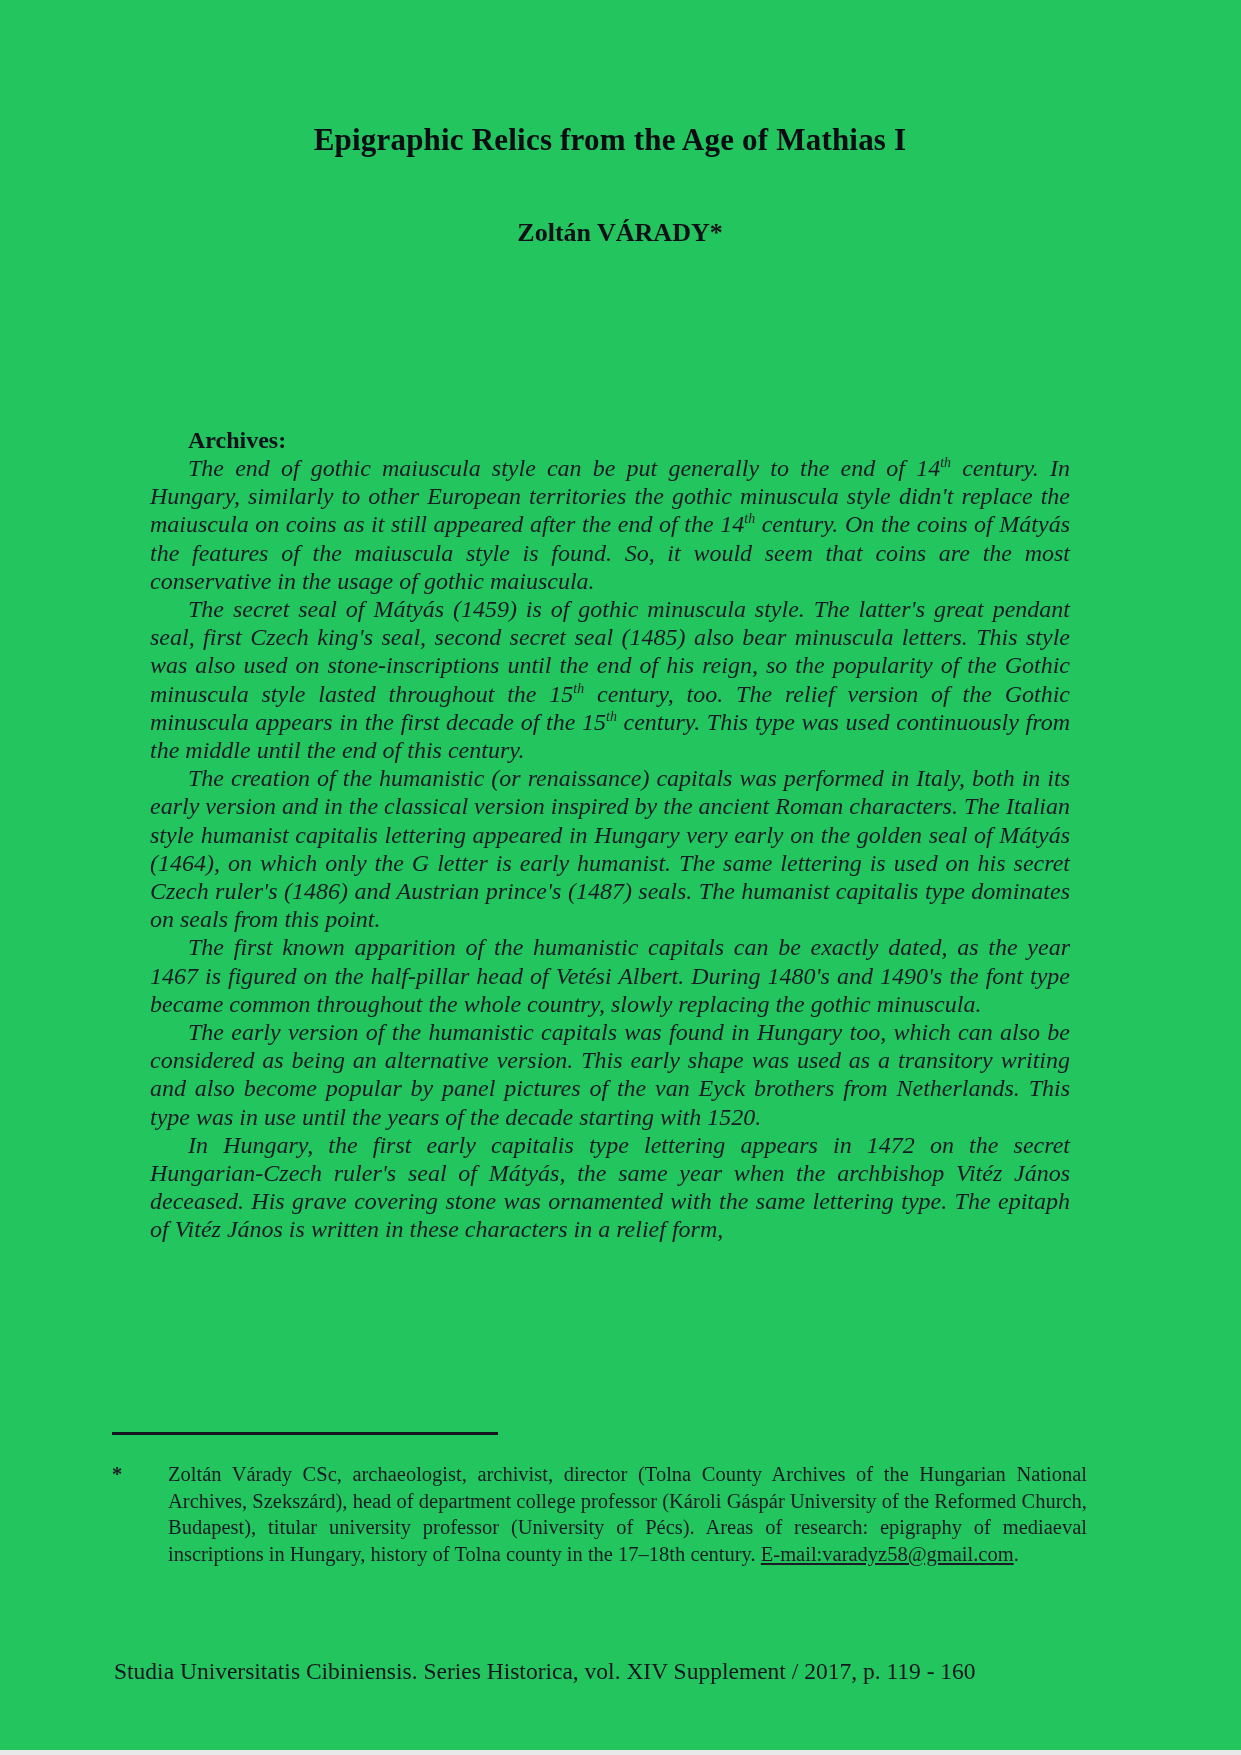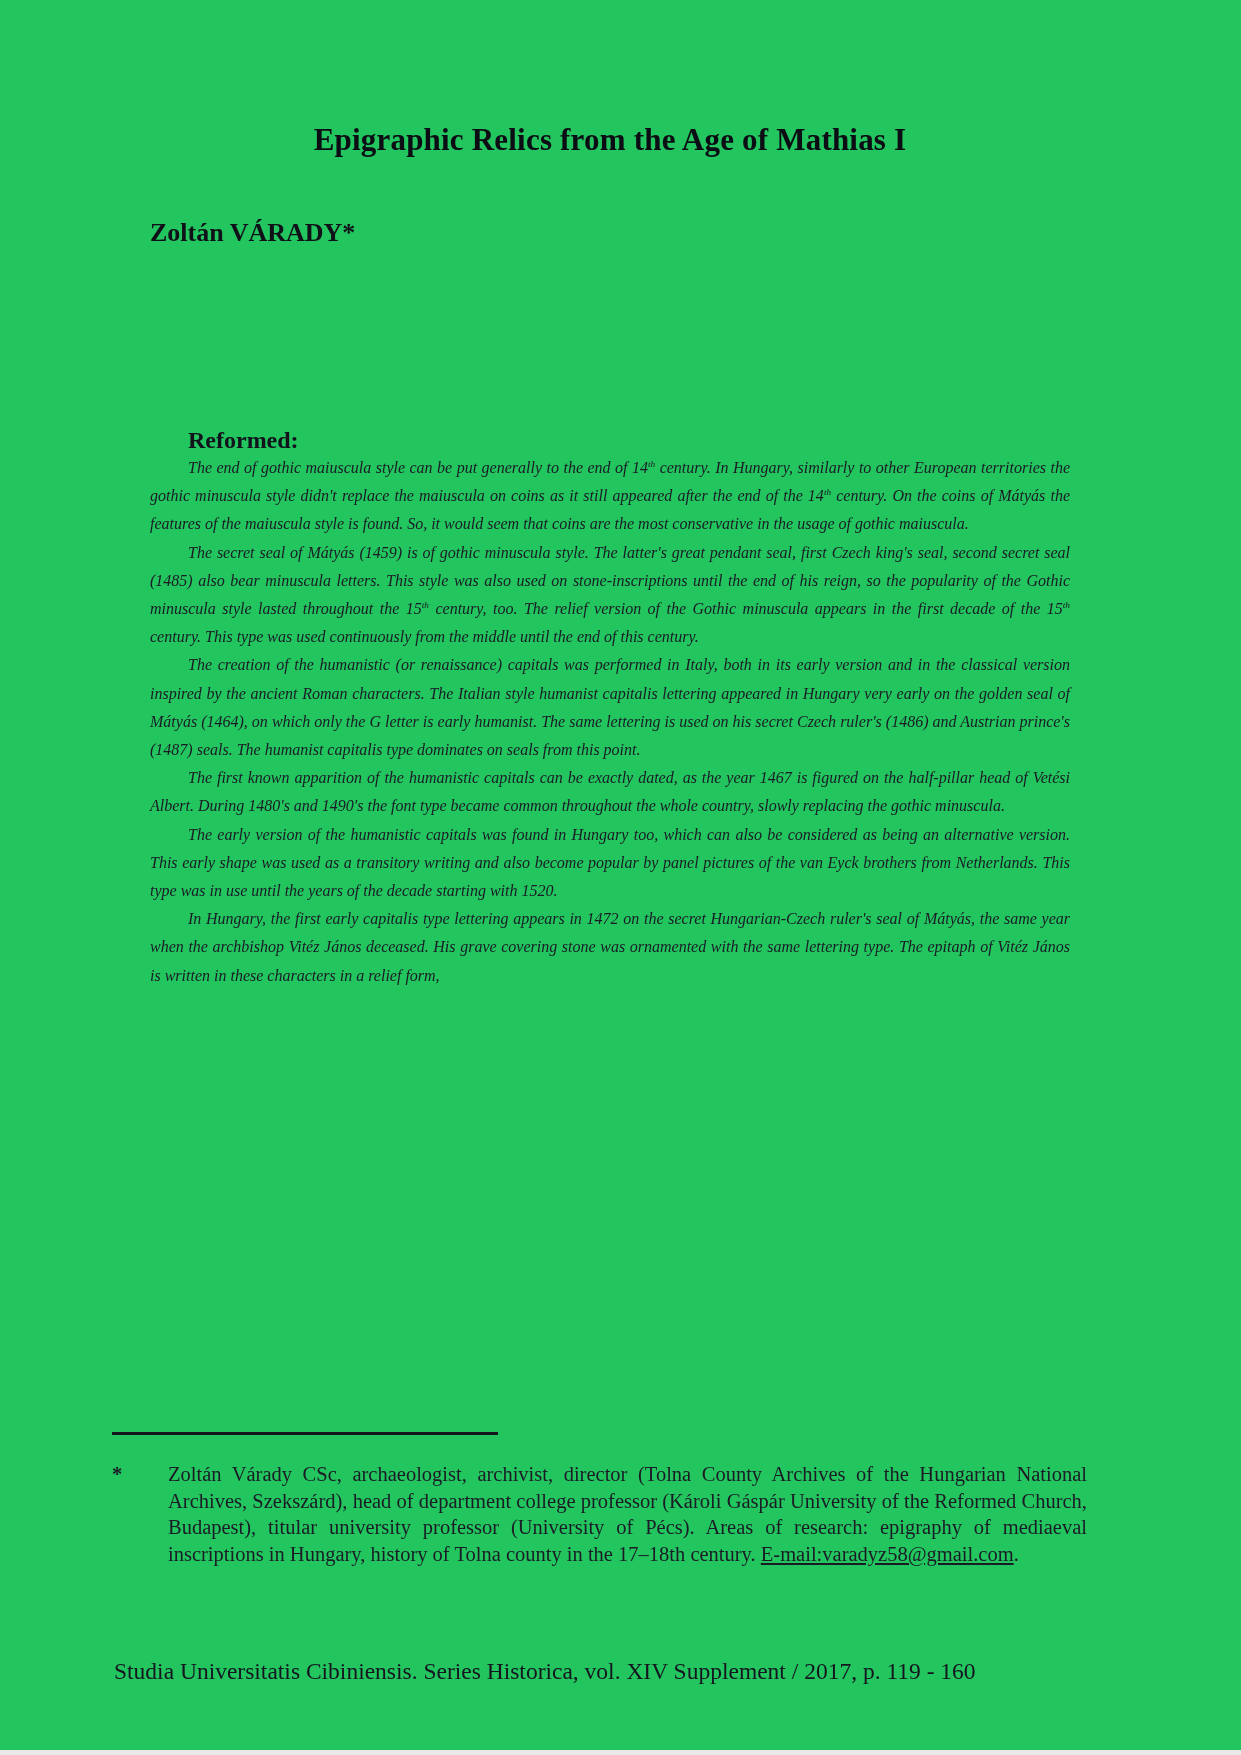--- a/index.html
+++ b/index.html
@@ -25,37 +25,37 @@
     padding-top: 122px;
     text-align: center;
     font-size: 31px;
     font-weight: bold;
     color: #0c0c14;
     letter-spacing: 0.2px;
   }
   .author {
     margin-top: 60px;
     margin-right: -20px;
-    text-align: left;
+    text-align: center;
     font-size: 26px;
     font-weight: bold;
     color: #101018;
   }
   .abstract-heading {
     margin-top: 178px;
     font-size: 24px;
     font-weight: bold;
     line-height: 28px;
     text-indent: 38px;
     color: #12121c;
   }
   .body-par {
     margin: 0;
     font-style: italic;
-    font-size: 16px;
+    font-size: 24px;
     line-height: 28.2px;
     text-align: justify;
     text-indent: 38px;
     color: #1b1b26;
   }
   .body-par sup {
     font-size: 0.58em;
     line-height: 0;
     vertical-align: super;
     font-style: italic;
@@ -114,21 +114,21 @@
 </head>
 <body>
 
 <div class="page">
   <div class="main">
 
     <h1 class="title">Epigraphic Relics from the Age of Mathias I</h1>
 
     <div class="author">Zoltán VÁRADY*</div>
 
-    <div class="abstract-heading">Reformed:</div>
+    <div class="abstract-heading">Archives:</div>
 
     <p class="body-par">The end of gothic maiuscula style can be put generally to the end of 14<sup>th</sup> century. In Hungary, similarly to other European territories the gothic minuscula style didn't replace the maiuscula on coins as it still appeared after the end of the 14<sup>th</sup> century. On the coins of Mátyás the features of the maiuscula style is found. So, it would seem that coins are the most conservative in the usage of gothic maiuscula.</p>
     <p class="body-par">The secret seal of Mátyás (1459) is of gothic minuscula style. The latter's great pendant seal, first Czech king's seal, second secret seal (1485) also bear minuscula letters. This style was also used on stone-inscriptions until the end of his reign, so the popularity of the Gothic minuscula style lasted throughout the 15<sup>th</sup> century, too. The relief version of the Gothic minuscula appears in the first decade of the 15<sup>th</sup> century. This type was used continuously from the middle until the end of this century.</p>
     <p class="body-par">The creation of the humanistic (or renaissance) capitals was performed in Italy, both in its early version and in the classical version inspired by the ancient Roman characters. The Italian style humanist capitalis lettering appeared in Hungary very early on the golden seal of Mátyás (1464), on which only the G letter is early humanist. The same lettering is used on his secret Czech ruler's (1486) and Austrian prince's (1487) seals. The humanist capitalis type dominates on seals from this point.</p>
     <p class="body-par">The first known apparition of the humanistic capitals can be exactly dated, as the year 1467 is figured on the half-pillar head of Vetési Albert. During 1480's and 1490's the font type became common throughout the whole country, slowly replacing the gothic minuscula.</p>
     <p class="body-par">The early version of the humanistic capitals was found in Hungary too, which can also be considered as being an alternative version. This early shape was used as a transitory writing and also become popular by panel pictures of the van Eyck brothers from Netherlands. This type was in use until the years of the decade starting with 1520.</p>
     <p class="body-par">In Hungary, the first early capitalis type lettering appears in 1472 on the secret Hungarian-Czech ruler's seal of Mátyás, the same year when the archbishop Vitéz János deceased. His grave covering stone was ornamented with the same lettering type. The epitaph of Vitéz János is written in these characters in a relief form,</p>
   </div>
 
   <div class="footnote-block">

